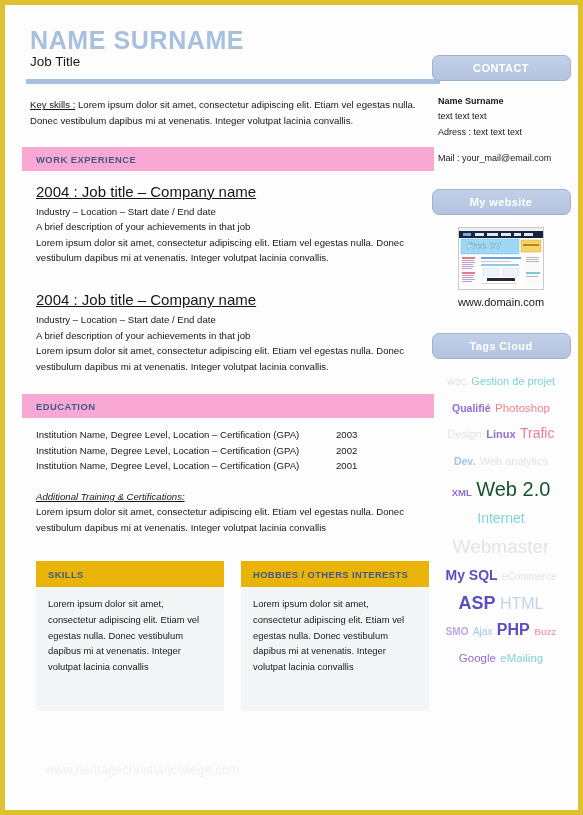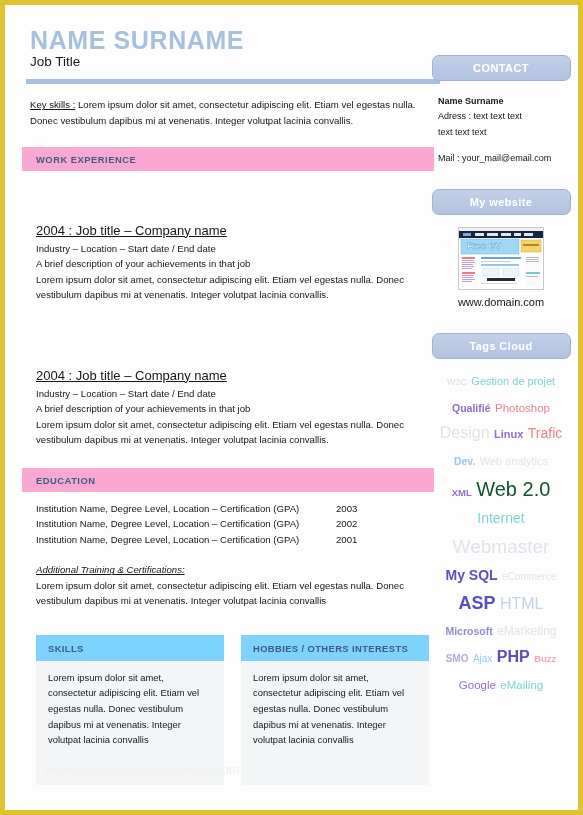--- a/index.html
+++ b/index.html
@@ -69,25 +69,24 @@
     font-size: 9.4px;
     font-weight: bold;
     color: #3f5a89;
     letter-spacing: 0.5px;
     padding-left: 14px;
   }
   .section-body {
     padding: 9px 14px 2px 14px;
   }
   .job-head {
-    font-size: 13px;
+    font-size: 15px;
     color: #14171c;
     text-decoration: underline;
     line-height: 1.62;
-    margin-top: 40px;
   }
   .job-sub {
     font-size: 9.6px;
     color: #14171c;
     line-height: 1.62;
   }
   .job-desc {
     font-size: 9.6px;
     color: #14171c;
     line-height: 1.62;
@@ -127,21 +126,21 @@
     height: 150px;
     background: #f4f5f7;
     box-sizing: border-box;
     position: relative;
   }
   .bbox-title {
     font-size: 9.4px;
     font-weight: bold;
     color: #3f5a89;
     letter-spacing: 0.4px;
-    background: #7dd3fc;
+    background: #eab308;
     padding: 8px 0 7px 12px;
   }
   .bbox-body {
     font-size: 9.4px;
     color: #14171c;
     line-height: 1.66;
     padding: 9px 12px 0 12px;
   }
   #watermark {
     position: absolute;
@@ -282,22 +281,22 @@
 
   </div>
 
   <div id="watermark">www.heritagechristiancollege.com</div>
 
   <div id="right-col">
 
     <div class="pill">CONTACT</div>
     <div id="contact-info">
       <div id="contact-name">Name Surname</div>
+      <div>text text text</div>
       <div>Adress : text text text</div>
-      <div>text text text</div>
       <div class="contact-gap"></div>
       <div>Mail : your_mail@email.com</div>
     </div>
 
     <div id="website-block">
       <div class="pill">My website</div>
       <div id="thumb-wrap">
         <div id="site-thumb">
           <svg width="84" height="61" viewBox="0 0 84 61">
             <rect x="0" y="0" width="84" height="61" fill="#ffffff"></rect>
@@ -344,27 +343,26 @@
         </div>
         <div id="domain-text">www.domain.com</div>
       </div>
     </div>
 
     <div id="tags-block">
       <div class="pill">Tags Cloud</div>
       <div id="tag-cloud">
           <div class="tag-row"><span class="tag" style="font-size: 9px; color: rgb(216, 221, 230); font-weight: normal;">W3C</span> <span class="tag" style="font-size: 11px; color: rgb(127, 212, 212); font-weight: normal;">Gestion de projet</span></div>
           <div class="tag-row"><span class="tag" style="font-size: 10.5px; color: rgb(143, 111, 208); font-weight: bold;">Qualifié</span> <span class="tag" style="font-size: 11.5px; color: rgb(240, 128, 144); font-weight: normal;">Photoshop</span></div>
-          <div class="tag-row"><span class="tag" style="font-size: 16px; color: rgb(223, 227, 234); font-weight: normal;">Design</span> <span class="tag" style="font-size: 11px; color: rgb(143, 111, 208); font-weight: bold;">Linux</span> <span class="tag" style="font-size: 14px; color: rgb(240, 128, 144); font-weight: normal;">Trafic</span></div>
+          <div class="tag-row"><span class="tag" style="font-size: 11px; color: rgb(223, 227, 234); font-weight: normal;">Design</span> <span class="tag" style="font-size: 11px; color: rgb(143, 111, 208); font-weight: bold;">Linux</span> <span class="tag" style="font-size: 14px; color: rgb(240, 128, 144); font-weight: normal;">Trafic</span></div>
           <div class="tag-row"><span class="tag" style="font-size: 10.5px; color: rgb(159, 200, 232); font-weight: bold;">Dev.</span> <span class="tag" style="font-size: 11px; color: rgb(223, 227, 234); font-weight: normal;">Web analytics</span></div>
           <div class="tag-row"><span class="tag" style="font-size: 9.5px; color: rgb(143, 111, 208); font-weight: bold;">XML</span> <span class="tag" style="font-size: 20px; color: #14532d; font-weight: normal;">Web 2.0</span></div>
           <div class="tag-row"><span class="tag" style="font-size: 14px; color: rgb(127, 212, 212); font-weight: normal;">Internet</span></div>
           <div class="tag-row"><span class="tag" style="font-size: 19px; color: rgb(223, 227, 234); font-weight: normal;">Webmaster</span></div>
           <div class="tag-row"><span class="tag" style="font-size: 14px; color: rgb(90, 79, 192); font-weight: bold;">My SQL</span> <span class="tag" style="font-size: 10px; color: rgb(223, 227, 234); font-weight: normal;">eCommerce</span></div>
           <div class="tag-row"><span class="tag" style="font-size: 18px; color: rgb(90, 79, 192); font-weight: bold;">ASP</span> <span class="tag" style="font-size: 16px; color: rgb(195, 212, 232); font-weight: normal;">HTML</span></div>
-          <div class="tag-row"><span class="tag" style="font-size: 10.5px; color: rgb(143, 143, 208); font-weight: bold;">Microsoft</span> <span class="tag" style="font-size: 12px; color: rgb(223, 227, 234); font-weight: normal;">eMarketing</span></div>
           <div class="tag-row"><span class="tag" style="font-size: 10px; color: rgb(185, 168, 224); font-weight: bold;">SMO</span> <span class="tag" style="font-size: 10px; color: rgb(159, 200, 232); font-weight: normal;">Ajax</span> <span class="tag" style="font-size: 16px; color: rgb(90, 79, 192); font-weight: bold;">PHP</span> <span class="tag" style="font-size: 9.5px; color: rgb(240, 168, 184); font-weight: bold;">Buzz</span></div>
           <div class="tag-row"><span class="tag" style="font-size: 11.5px; color: rgb(143, 111, 208); font-weight: normal;">Google</span> <span class="tag" style="font-size: 11.5px; color: rgb(127, 212, 212); font-weight: normal;">eMailing</span></div>
         </div>
     </div>
 
   </div>
 </div>
 
 </body></html>

